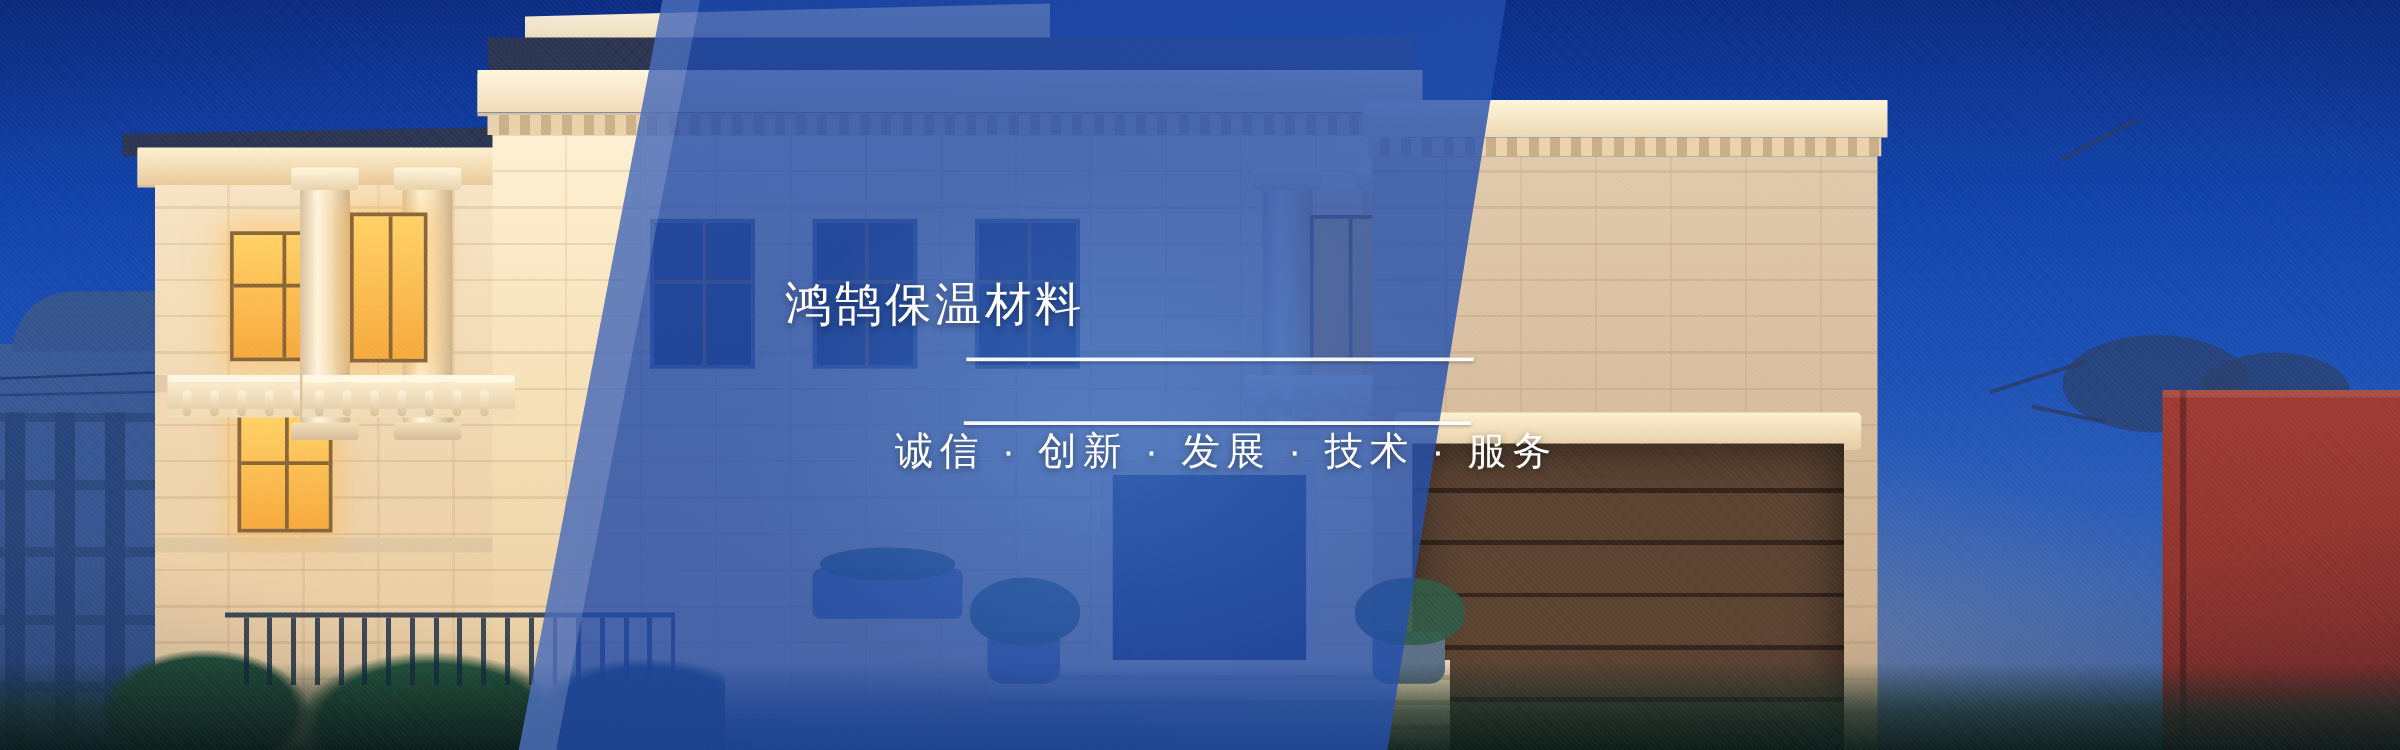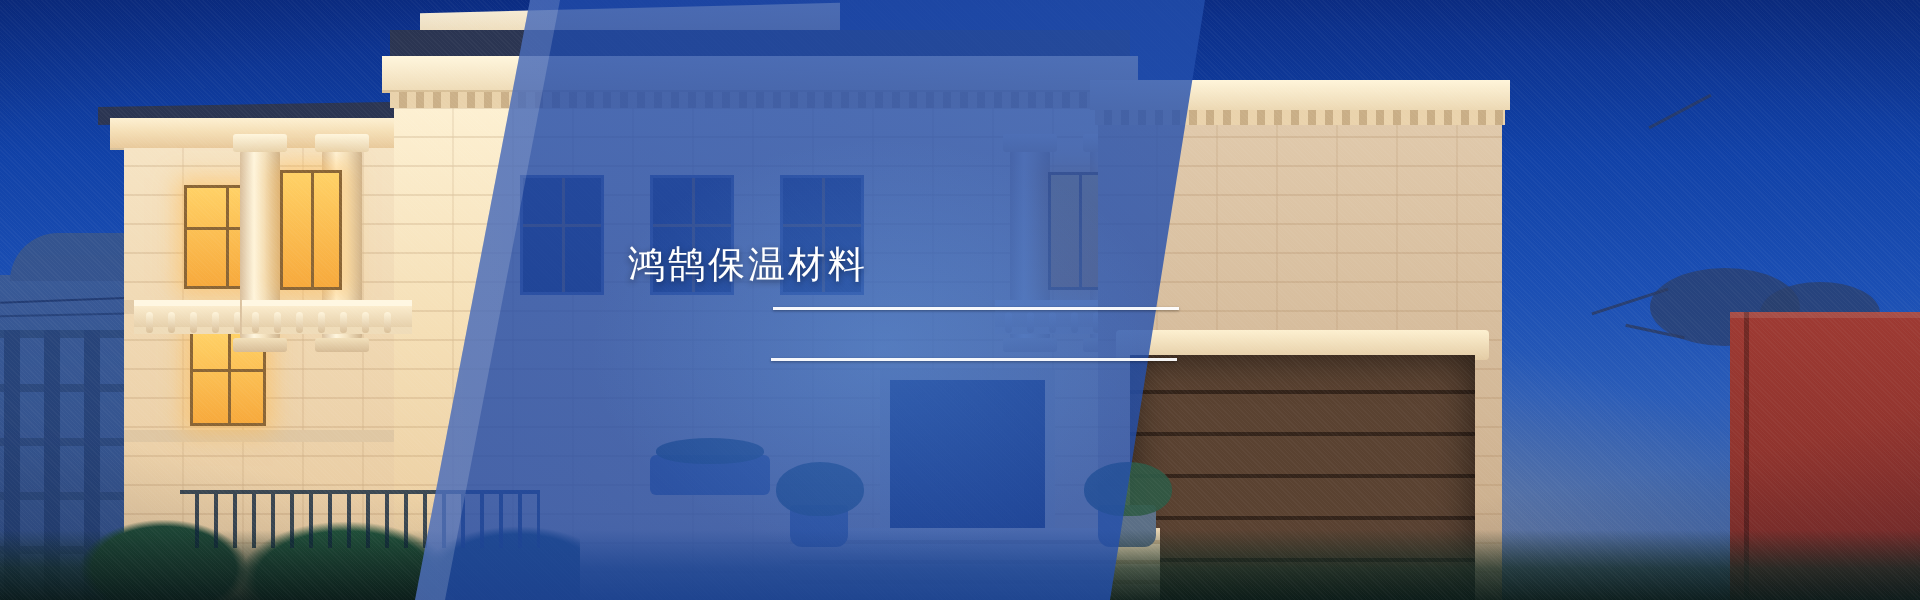--- a/index.html
+++ b/index.html
@@ -327,15 +327,16 @@
   </div>
 
   <div class="overlay-panel"></div>
   <div class="overlay-glow"></div>
   <div class="overlay-edge-l"></div>
 
   <div class="content">
     <div class="brand">鸿鹄保温材料</div>
     <div class="rule top"></div>
     <div class="rule bottom"></div>
+    <div class="tagline">诚信 · 创新 · 发展 · 技术 · 服务</div>
   </div>
 
 </div>
 
 </body></html>

